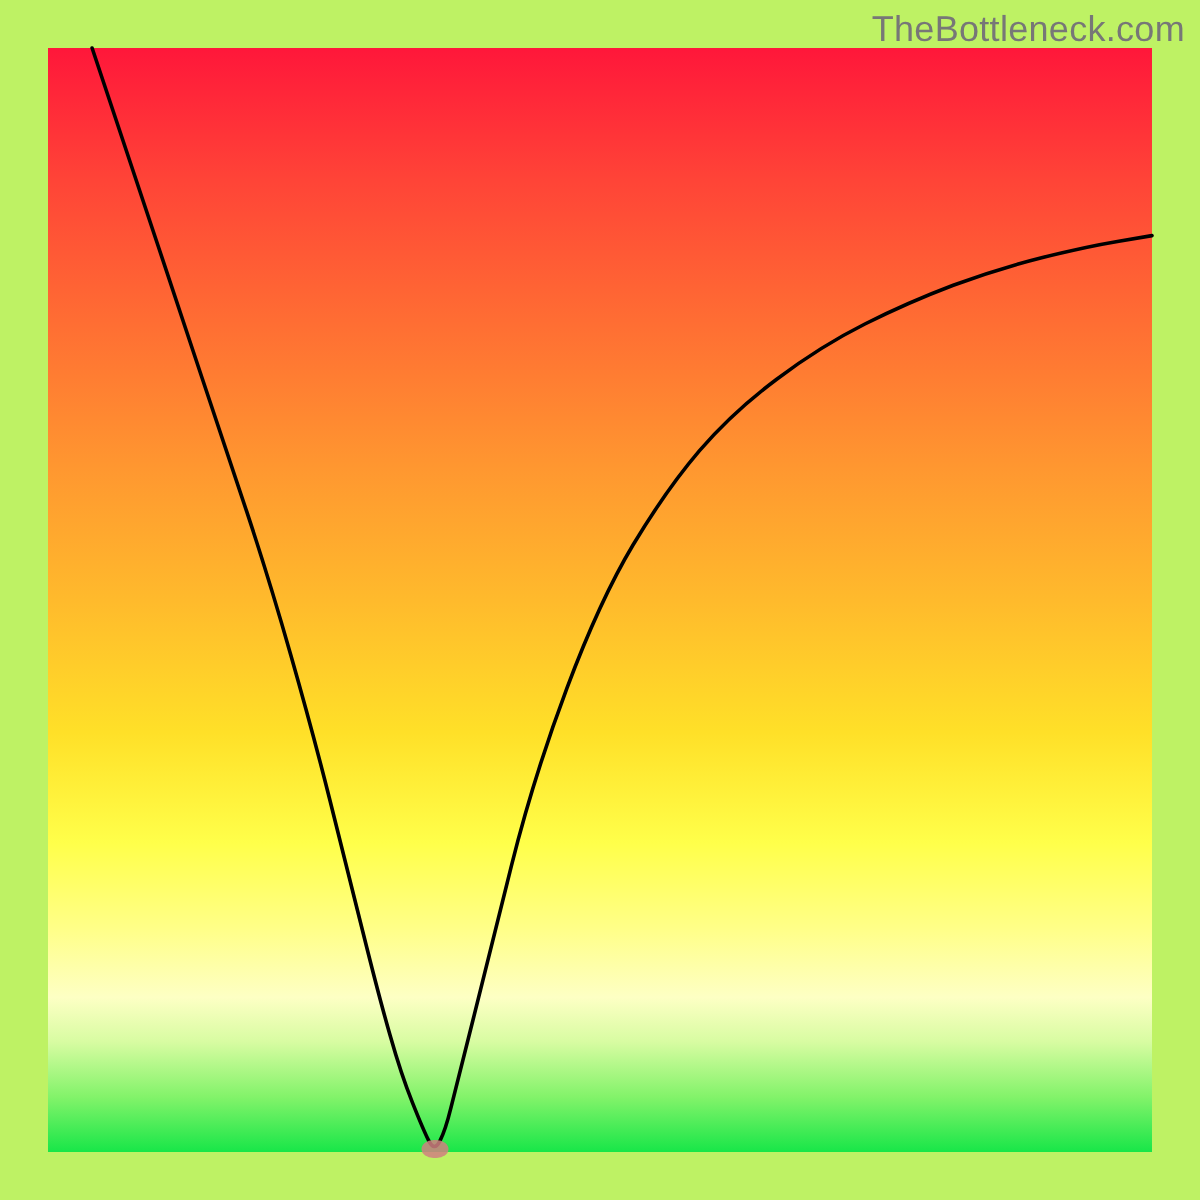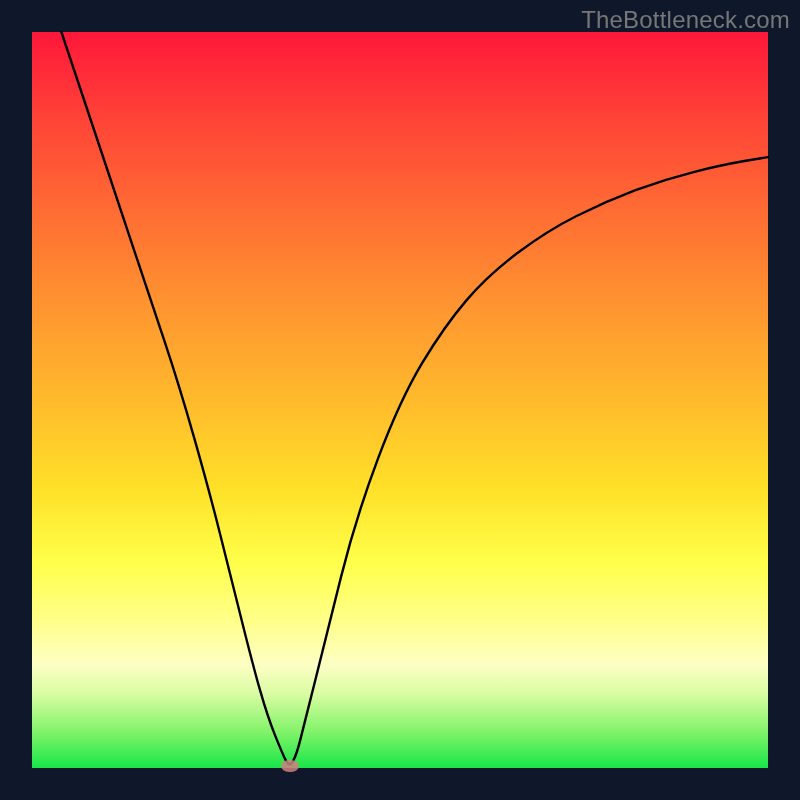--- a/index.html
+++ b/index.html
@@ -8,21 +8,21 @@
     width: 800px;
     height: 800px;
     background: #000;
     position: relative;
     overflow: hidden;
     font-family: Arial, Helvetica, sans-serif;
   }
   .frame {
     position: absolute;
     inset: 0;
-    background: #0f172a;
+    background: #bef264;
   }
   .plot-area {
     position: absolute;
     left: 32px;
     top: 32px;
     width: 736px;
     height: 736px;
     background: linear-gradient(
       to bottom,
       #ff173a 0%,

